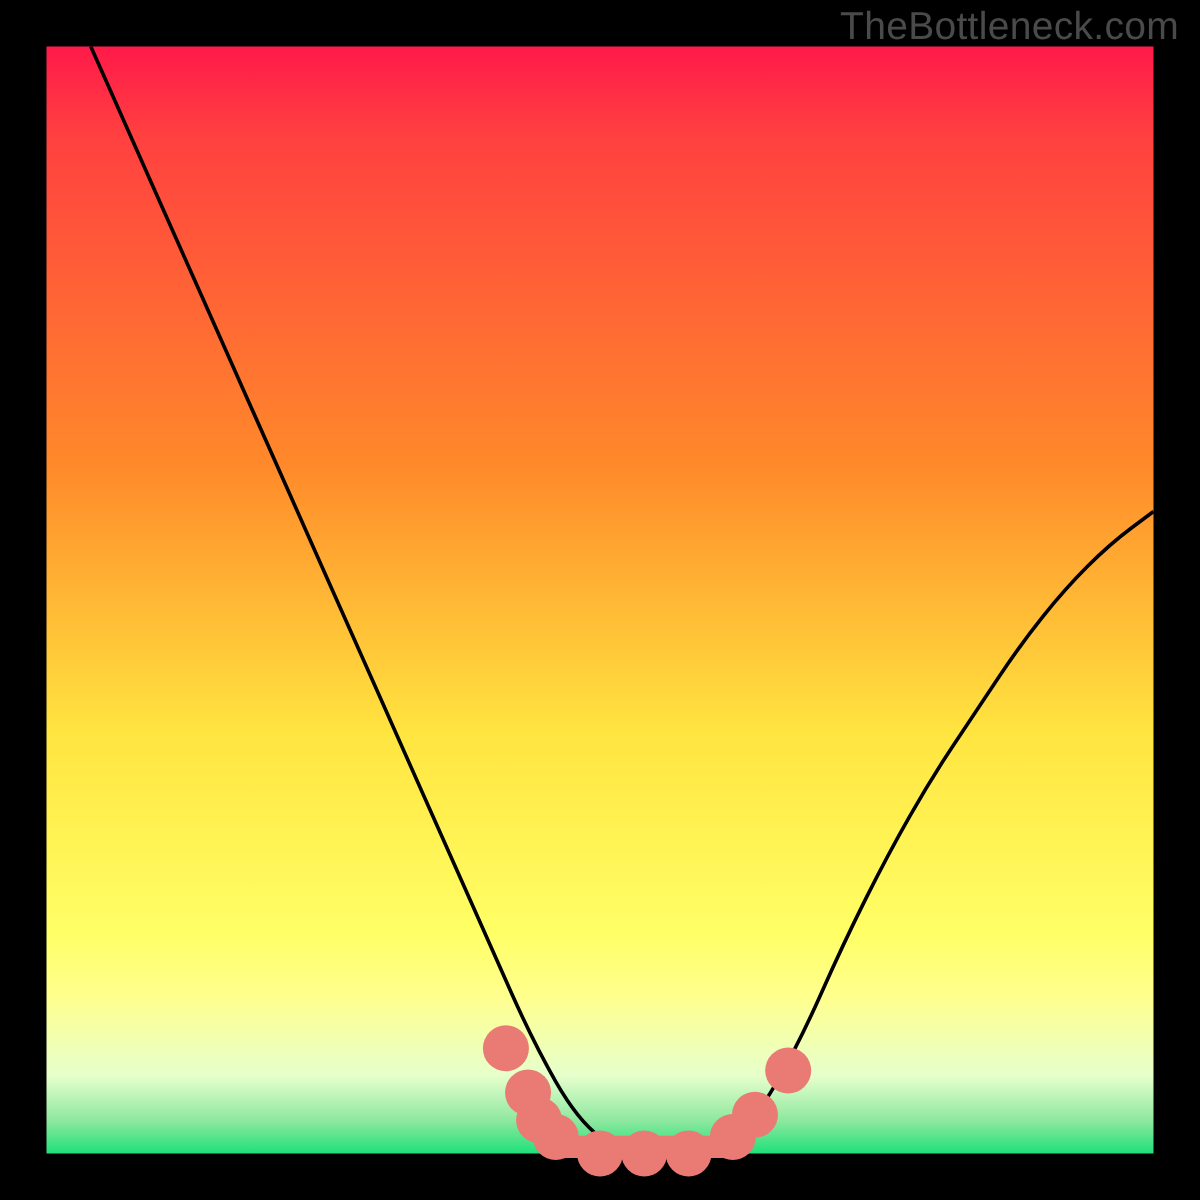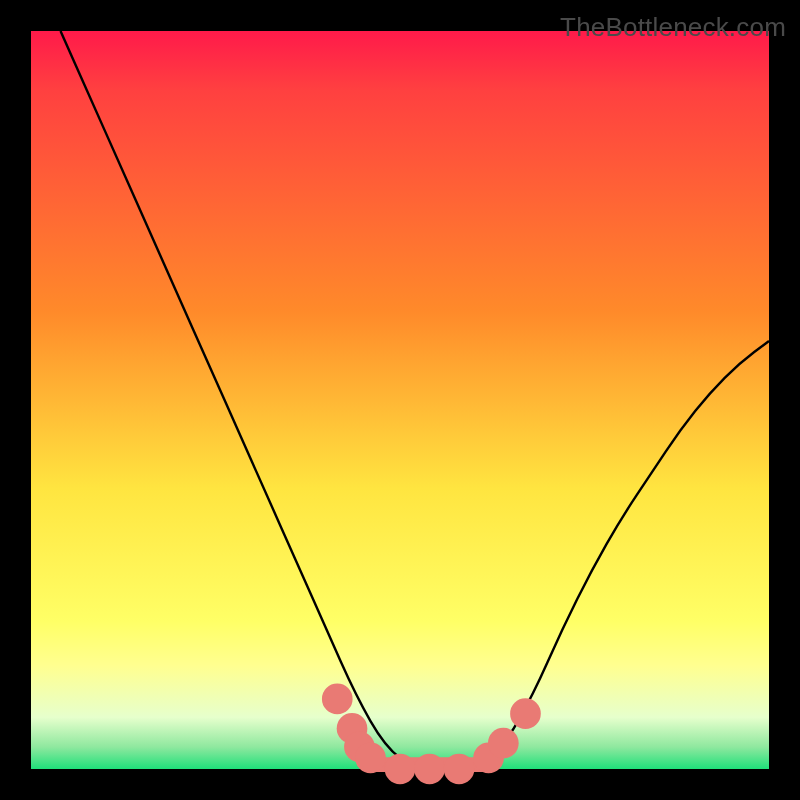--- a/index.html
+++ b/index.html
@@ -22,21 +22,21 @@
   .plot {
     position: absolute;
     left: 31px;
     top: 31px;
     width: 738px;
     height: 738px;
     
   }
   .watermark {
     position: absolute;
-    top: 12px;
+    top: 2px;
     right: 14px;
     color: #4a4a4a;
     font-size: 26px;
     font-weight: 500;
     letter-spacing: 0.2px;
   }
   svg.curve {
     position: absolute;
     left: 31px;
     top: 31px;

